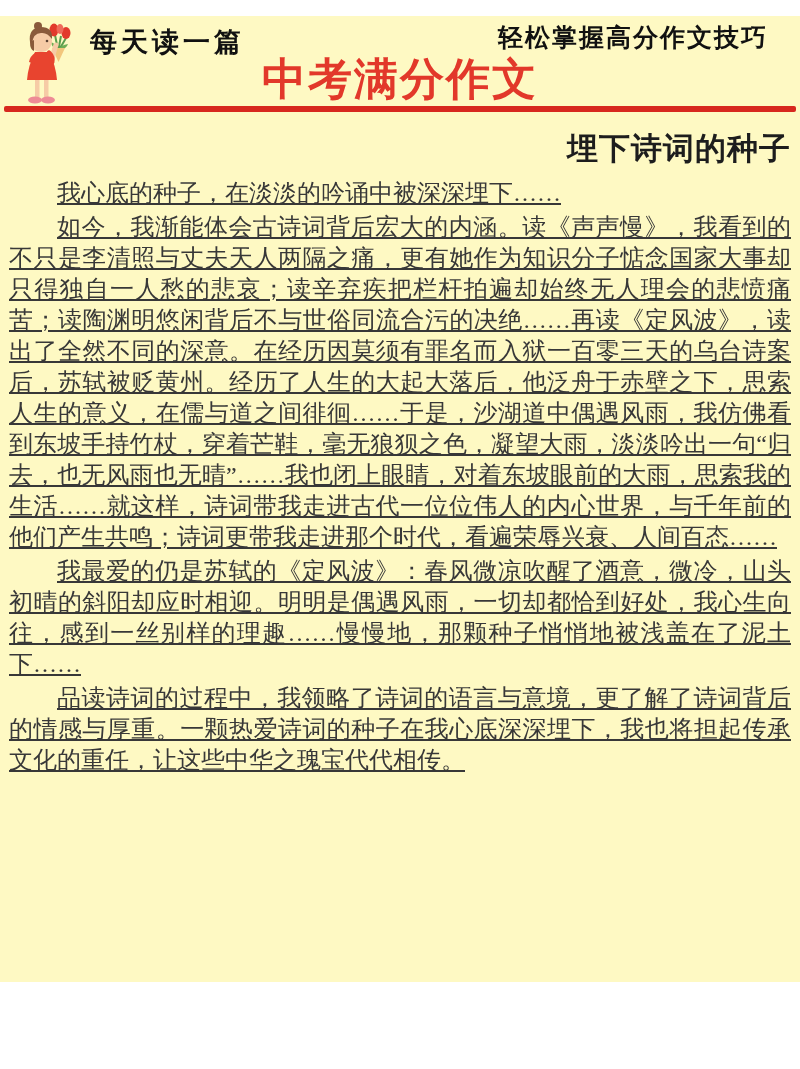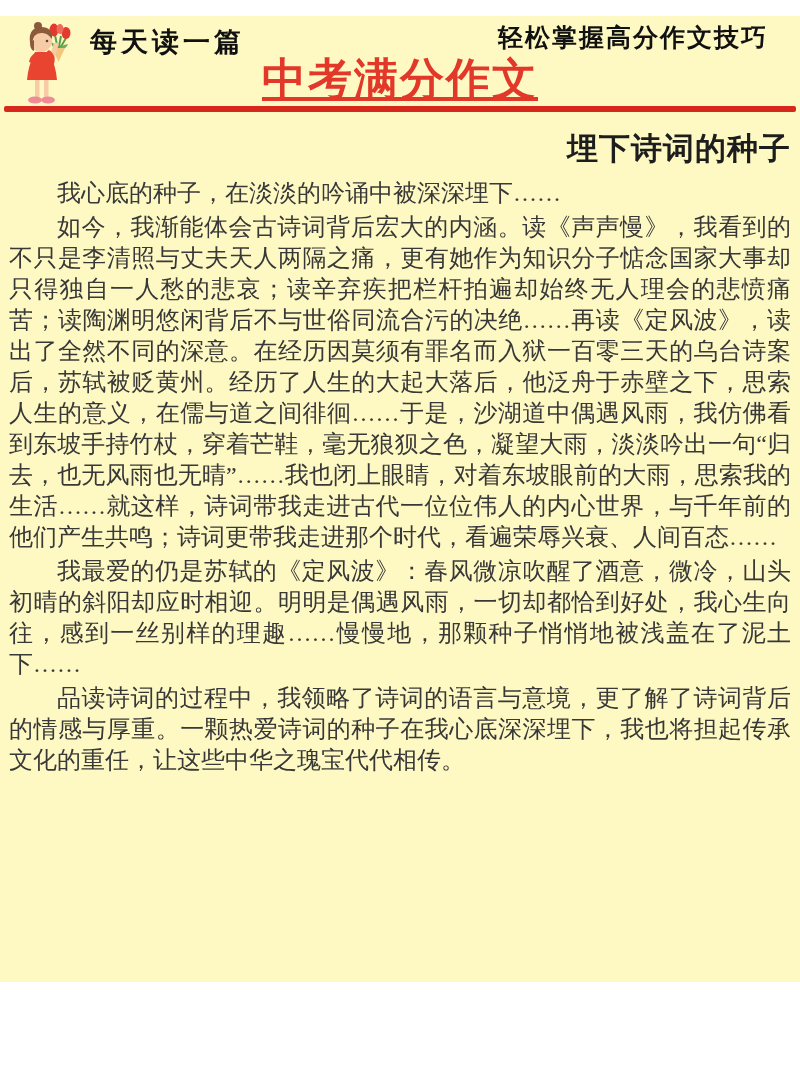--- a/index.html
+++ b/index.html
@@ -27,21 +27,20 @@
     font-size: 25px; font-weight: 700; color: #111;
     letter-spacing: 2px;
     font-family: "Liberation Serif", serif;
   }
   .main-title {
     position: absolute; left: 0; right: 0; top: 34px;
     margin: 0; text-align: center;
     font-size: 44px; font-weight: 700; color: #e2382a;
     letter-spacing: 2px;
     font-family: "Liberation Sans", sans-serif;
-    text-decoration: underline;
   }
   .header-rule {
     position: absolute; left: 4px; right: 4px; bottom: 0;
     height: 6px; background: #d7281e; border-radius: 2px;
   }
 
   
   .essay { padding: 0 9px; }
   .essay-title {
     margin: 16px 0 8px 0;
@@ -50,20 +49,21 @@
     letter-spacing: 1px;
   }
   .essay-body p {
     margin: 0 0 3px 0;
     font-size: 24px;
     line-height: 31px;
     color: #383838;
     text-align: justify;
     text-justify: inter-ideograph;
     text-indent: 2em;
+    text-decoration: underline;
   }
   .essay-body p.indent-1 { text-indent: 1em; }
 </style>
 </head>
 <body>
 
 <div class="page">
 
   <header class="header">
     <svg class="girl-art" viewBox="0 0 80 88" aria-hidden="true">

